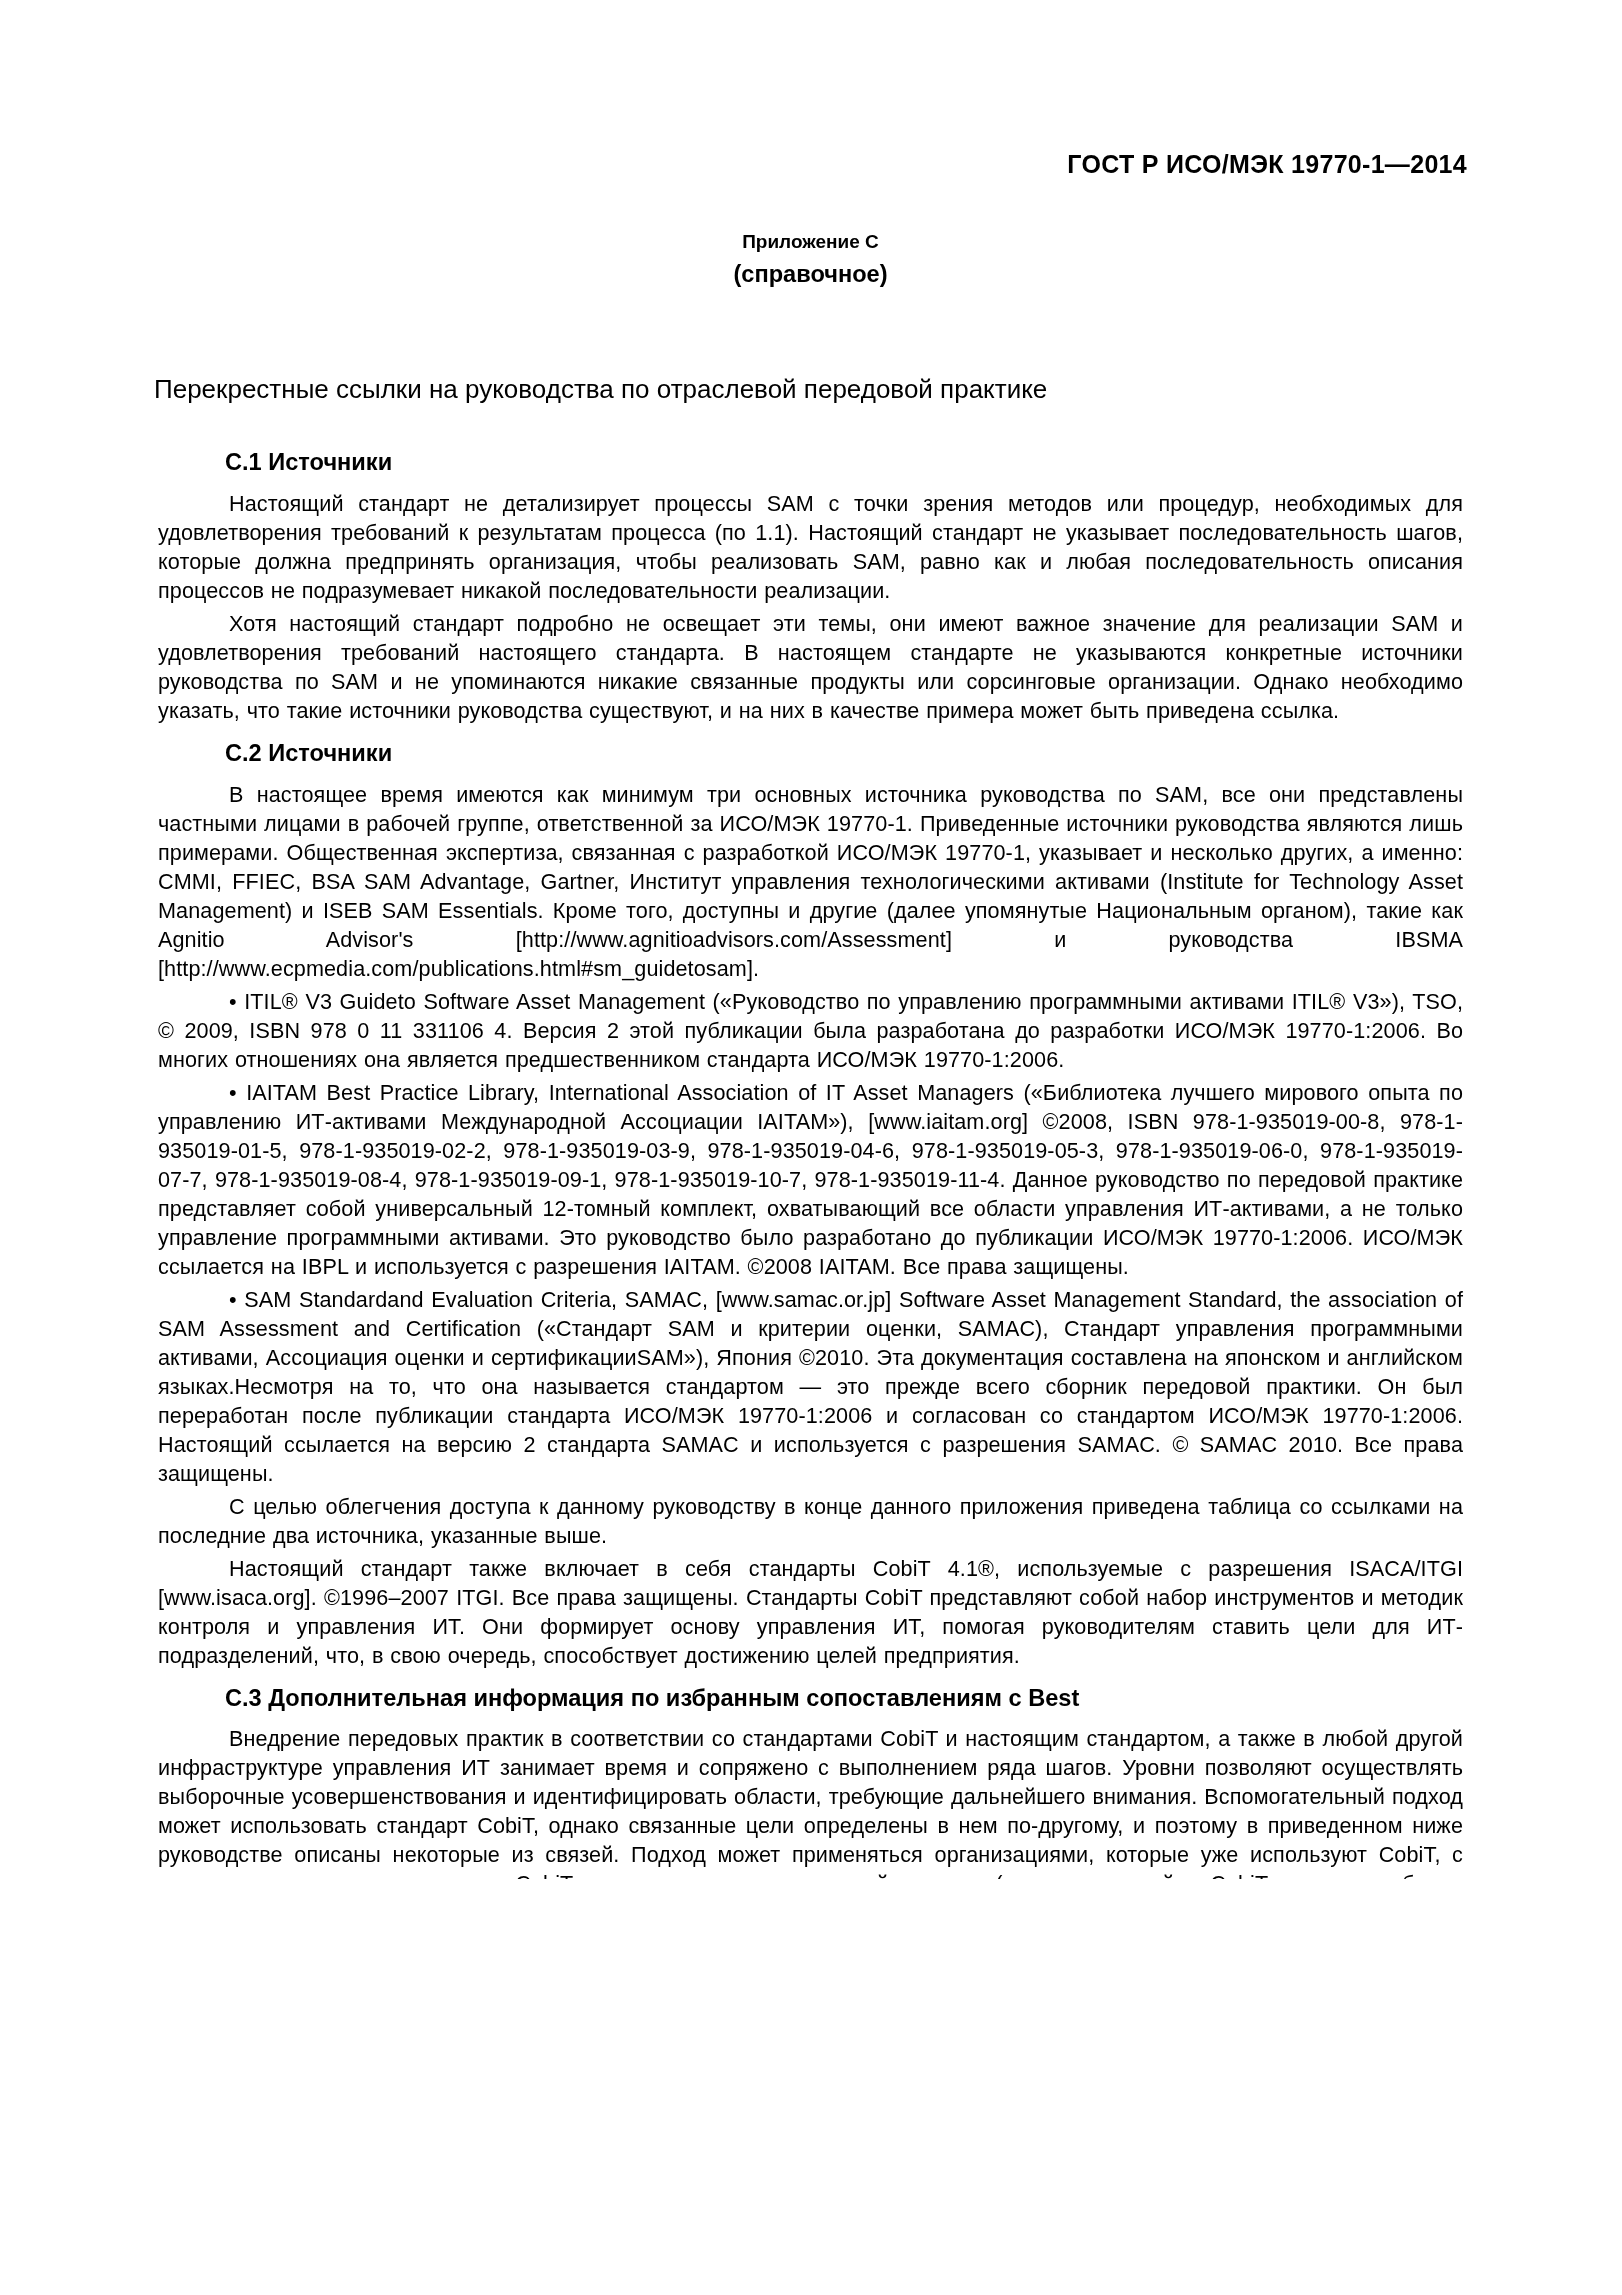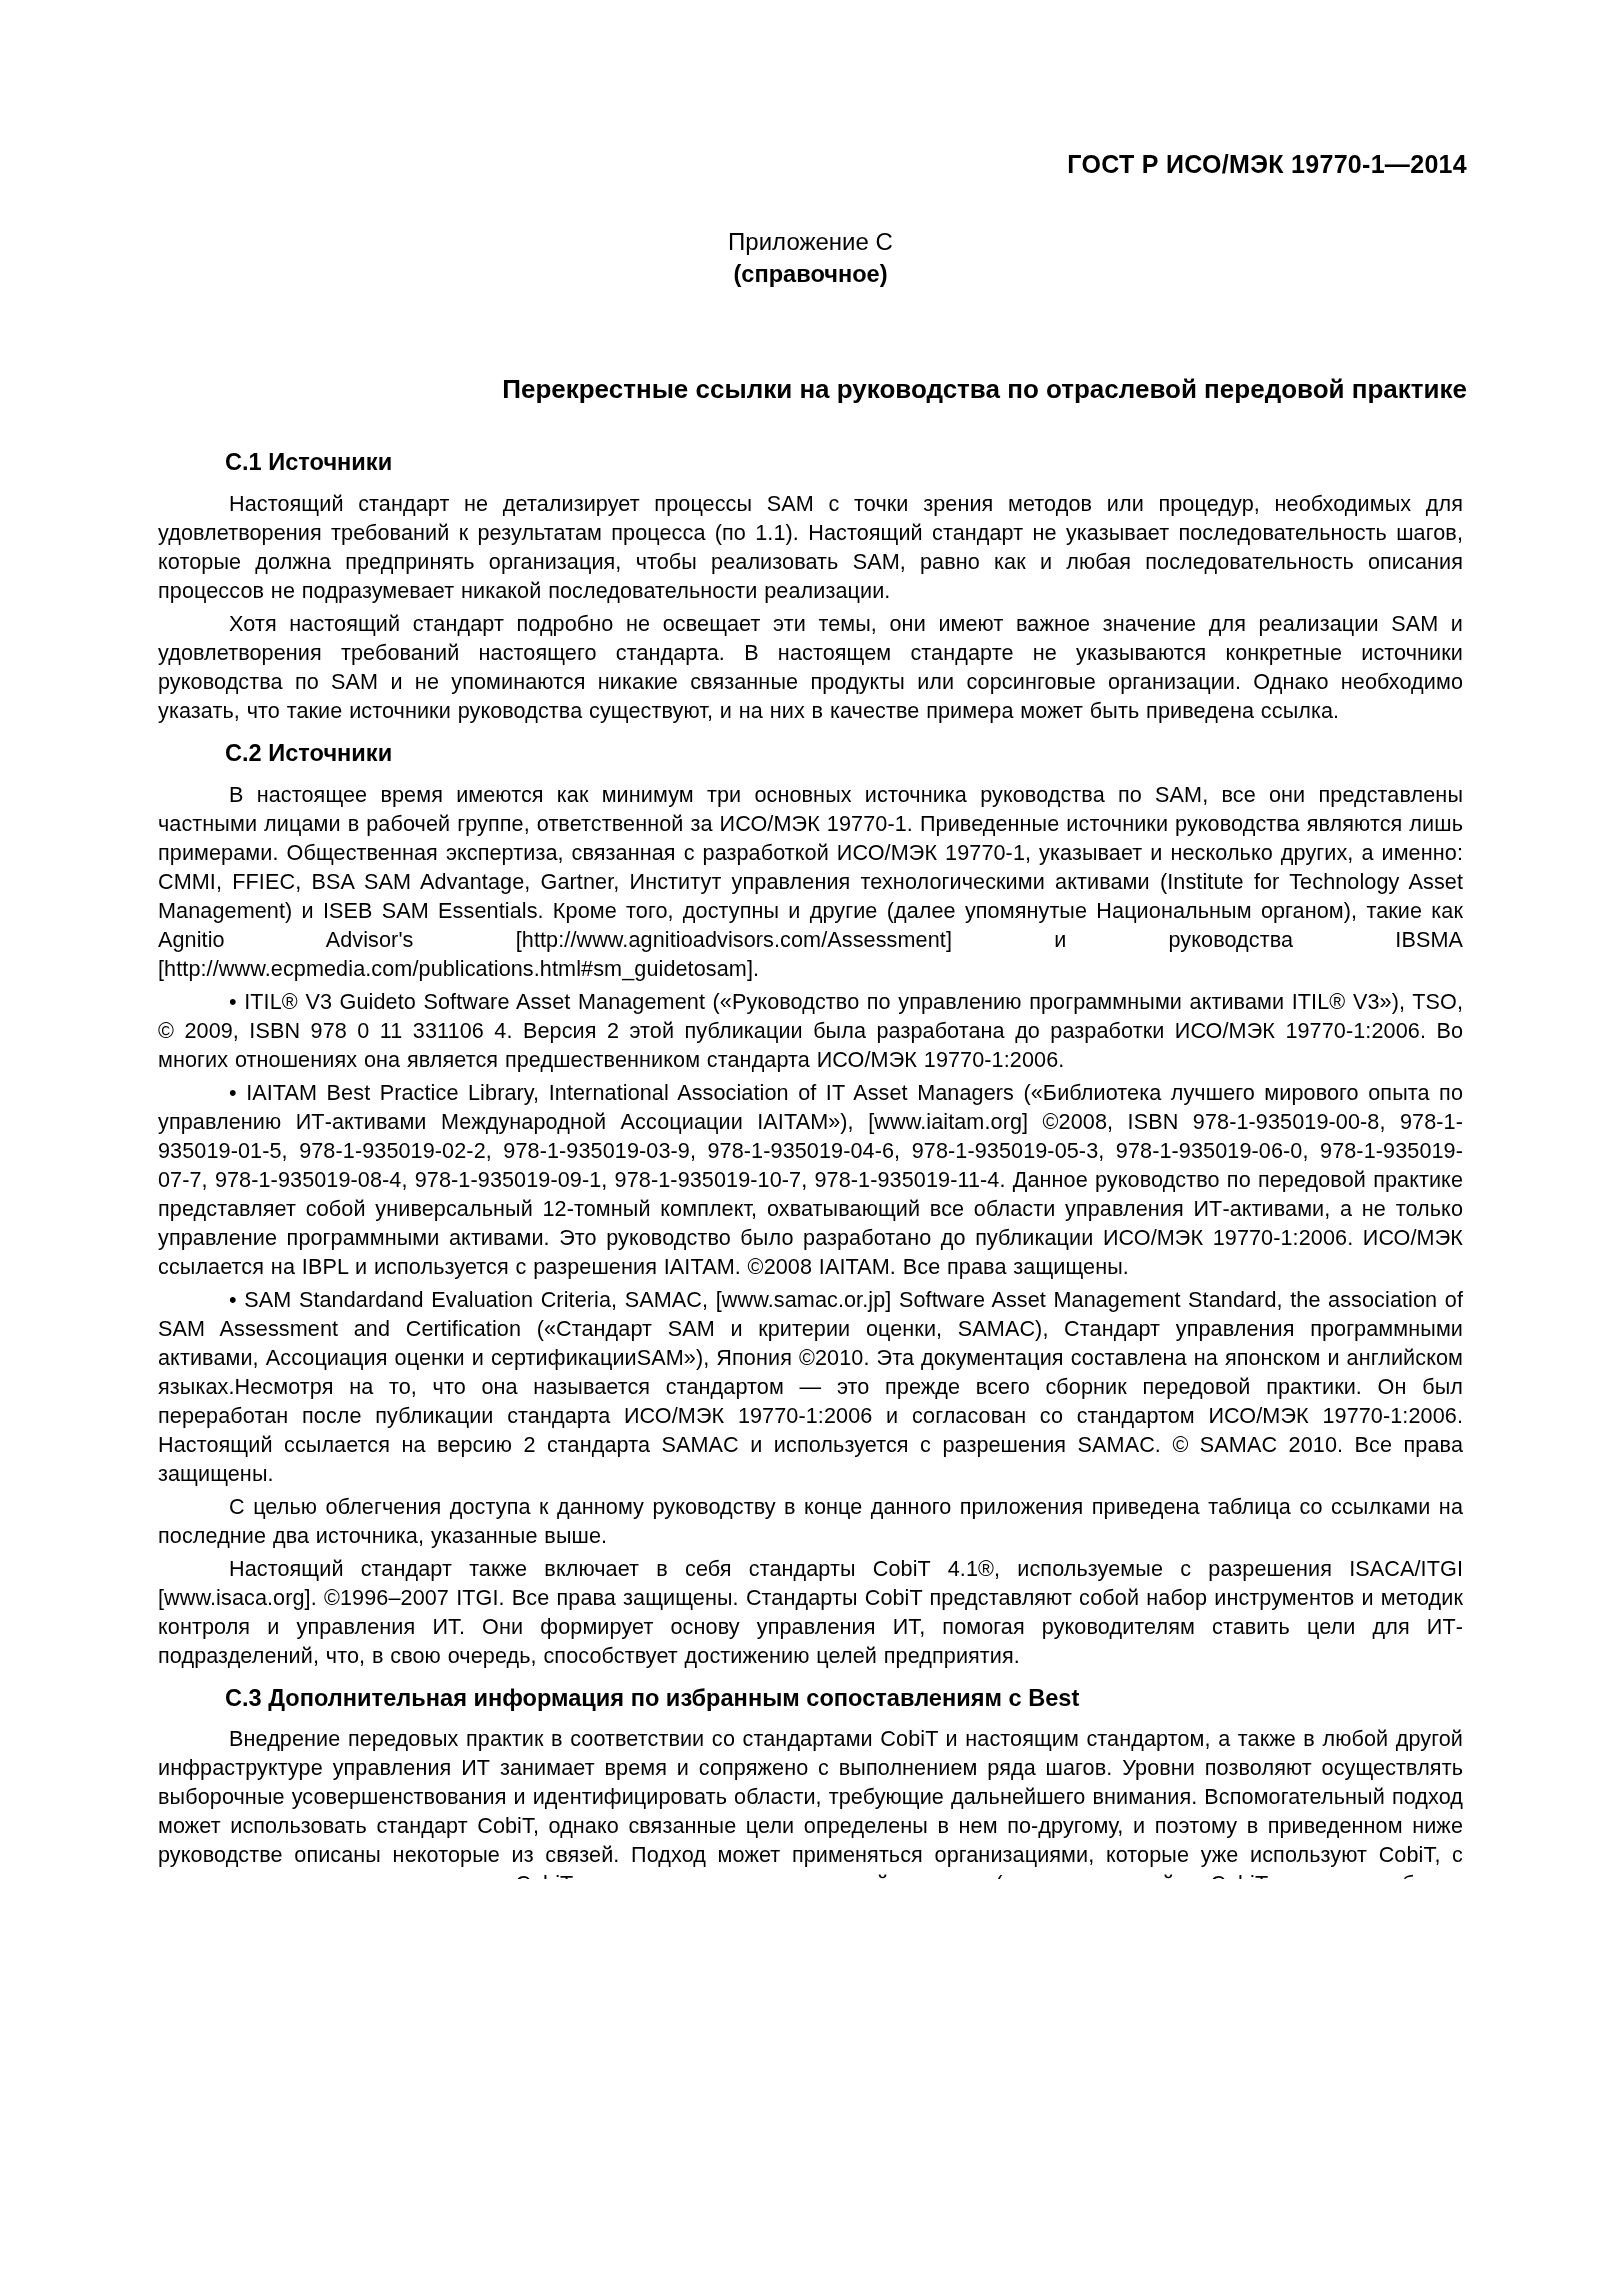--- a/index.html
+++ b/index.html
@@ -20,34 +20,34 @@
   }
   .doc-header {
     text-align: right;
     font-weight: bold;
     font-size: 25px;
     line-height: 30px;
     letter-spacing: 0.3px;
   }
   .annex-label {
     text-align: center;
-    font-weight: normal;
-    font-size: 24px;
+    font-weight: bold;
+    font-size: 19px;
     line-height: 33px;
     margin-top: 46px;
   }
   .annex-type {
     text-align: center;
     font-weight: bold;
     font-size: 23.6px;
     line-height: 33px;
   }
   .doc-title {
-    text-align: right;
-    font-weight: bold;
+    text-align: left;
+    font-weight: normal;
     font-size: 26px;
     line-height: 34px;
     margin: 81px 0 0 0;
   }
   .section-heading {
     font-size: 23.6px;
     font-weight: bold;
     line-height: 30px;
     margin: 13px 0 11.8px 0;
     padding-left: 71px;

